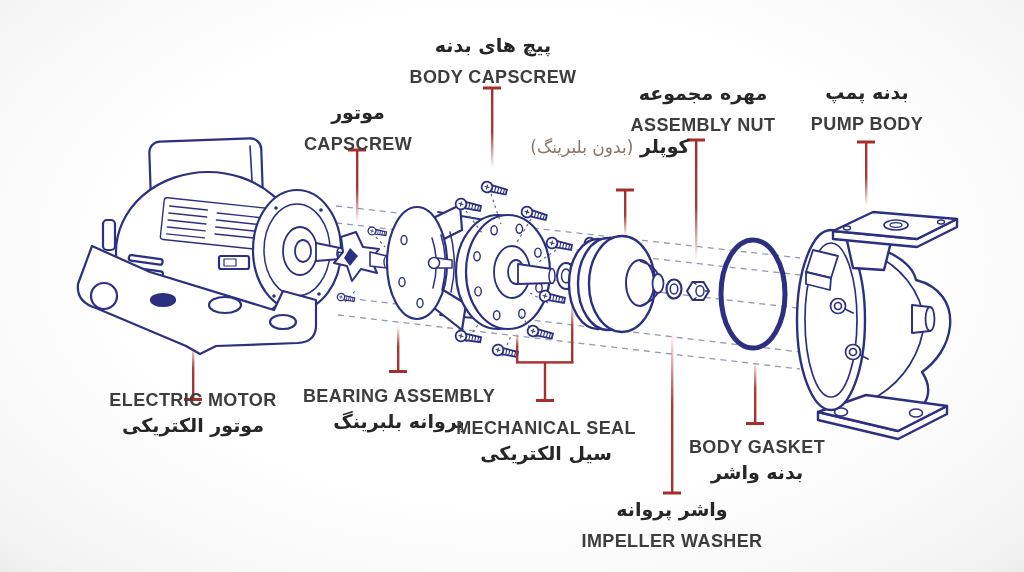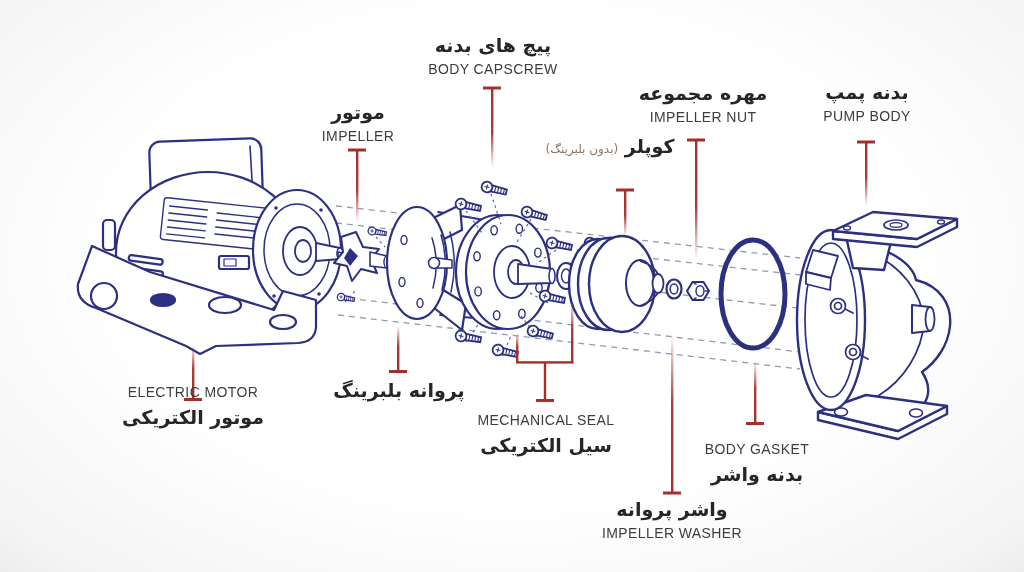--- a/index.html
+++ b/index.html
@@ -5,23 +5,23 @@
   html,body{margin:0;padding:0;background:#e9e9ea;}
   .stage{
     position:relative;width:1024px;height:572px;overflow:hidden;
     background:radial-gradient(ellipse at 50% 45%, #ffffff 55%, #f4f4f5 92%, #ededee 100%);
     font-family:"Liberation Sans",sans-serif;
   }
   .stage svg{position:absolute;left:0;top:0;}
   .label{position:absolute;transform:translateX(-50%);text-align:center;}
   .fa{display:block;direction:rtl;font-family:"DejaVu Sans",sans-serif;font-weight:700;
       font-size:19px;line-height:26px;color:#262626;white-space:nowrap;text-align:center;}
-  .en{display:block;font-family:"Liberation Sans",sans-serif;font-weight:400;
-      font-size:14px;letter-spacing:.4px;line-height:23px;color:#3d3d3d;white-space:nowrap;}
-  .fa-note{font-weight:400;font-size:12px;color:#8a7668;}
+  .en{display:block;font-family:"Liberation Sans",sans-serif;font-weight:700;
+      font-size:18px;letter-spacing:.4px;line-height:23px;color:#3d3d3d;white-space:nowrap;margin-top:8px;}
+  .fa-note{font-weight:400;font-size:17px;color:#8a7668;}
 </style>
 </head>
 <body>
 
 <div class="stage">
 
 <svg width="1024" height="572" viewBox="0 0 1024 572">
   <defs>
     <linearGradient id="fadeDn" x1="0" y1="0" x2="0" y2="1">
       <stop offset="0" stop-color="#a5302b" stop-opacity="1"></stop>
@@ -239,52 +239,53 @@
   </g>
 </svg>
 
 <div class="label" style="left:493px;top:32px">
   <span class="fa">پیچ های بدنه</span>
   <span class="en">BODY CAPSCREW</span>
 </div>
 
 <div class="label" style="left:358px;top:99px">
   <span class="fa">موتور</span>
-  <span class="en">IMPELLER</span>
+  <span class="en">CAPSCREW</span>
 </div>
 
 <div class="label" style="left:703px;top:80px">
   <span class="fa">مهره مجموعه</span>
-  <span class="en">IMPELLER NUT</span>
+  <span class="en">ASSEMBLY NUT</span>
 </div>
 
 <div class="label" style="left:610px;top:133px">
   <span class="fa"><span>کوپلر</span> <span class="fa-note">(بدون بلبرینگ)</span></span>
 </div>
 
 <div class="label" style="left:867px;top:79px">
   <span class="fa">بدنه پمپ</span>
   <span class="en">PUMP BODY</span>
 </div>
 
 <div class="label" style="left:193px;top:381px">
   <span class="en">ELECTRIC MOTOR</span>
   <span class="fa">موتور الکتریکی</span>
 </div>
 
 <div class="label" style="left:399px;top:377px">
+  <span class="en">BEARING ASSEMBLY</span>
   <span class="fa">پروانه بلبرینگ</span>
 </div>
 
 <div class="label" style="left:546px;top:409px">
   <span class="en">MECHANICAL SEAL</span>
   <span class="fa">سیل الکتریکی</span>
 </div>
 
-<div class="label" style="left:757px;top:438px">
+<div class="label" style="left:757px;top:428px">
   <span class="en">BODY GASKET</span>
   <span class="fa">بدنه واشر</span>
 </div>
 
 <div class="label" style="left:672px;top:496px">
   <span class="fa">واشر پروانه</span>
   <span class="en">IMPELLER WASHER</span>
 </div>
 
 </div>

